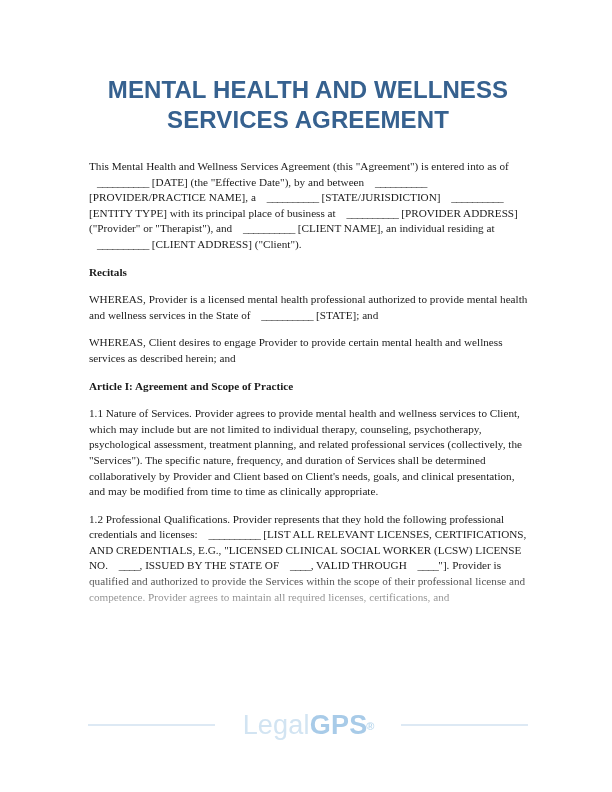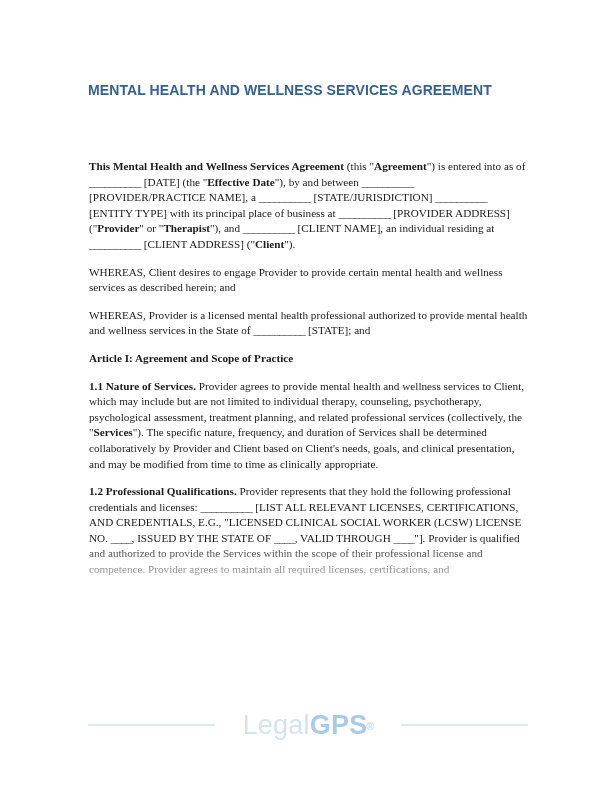--- a/index.html
+++ b/index.html
@@ -16,23 +16,24 @@
     overflow: hidden;
     font-family: "Liberation Serif", "DejaVu Serif", serif;
   }
 
   
   .doc-title {
     position: absolute;
     left: 88px;
     top: 75px;
     width: 440px;
+    text-align: center;
     font-family: "Liberation Sans", "DejaVu Sans", sans-serif;
     font-weight: bold;
-    font-size: 14px;
+    font-size: 24px;
     line-height: 30px;
     letter-spacing: 0.1px;
     color: #36618f;
   }
 
   
   .body-col {
     position: absolute;
     left: 89px;
     top: 159px;
@@ -46,24 +47,25 @@
     margin: 0 0 12px 0;
     text-align: left;
   }
   .para:last-child { margin-bottom: 0; }
 
   .para.heading {
     font-weight: bold;
     margin-bottom: 12px;
   }
 
-  .para b, .para strong { font-weight: bold; }
+  .para b, .para strong { font-weight: normal; }
 
   .blank {
     letter-spacing: -0.4px;
+    margin-left: 8px;
   }
 
   
   .fade-wrap {
     position: relative;
   }
   .fade-wrap::after {
     content: "";
     position: absolute;
     left: -6px;
@@ -131,24 +133,25 @@
 <body>
 
 <div class="page">
 
   <div class="doc-title">MENTAL HEALTH AND WELLNESS SERVICES AGREEMENT</div>
 
   <div class="body-col">
 
     <p class="para"><b>This Mental Health and Wellness Services Agreement</b><span> (this "</span><b>Agreement</b><span>") is entered into as of </span><span class="blank">__________</span><span> [DATE] (the "</span><b>Effective Date</b><span>"), by and between </span><span class="blank">__________</span><span> [PROVIDER/PRACTICE NAME], a </span><span class="blank">__________</span><span> [STATE/JURISDICTION] </span><span class="blank">__________</span><span> [ENTITY TYPE] with its principal place of business at </span><span class="blank">__________</span><span> [PROVIDER ADDRESS] ("</span><b>Provider</b><span>" or "</span><b>Therapist</b><span>"), and </span><span class="blank">__________</span><span> [CLIENT NAME], an individual residing at </span><span class="blank">__________</span><span> [CLIENT ADDRESS] ("</span><b>Client</b><span>").</span></p>
 
+    <p class="para heading">Recitals</p>
+
+    <p class="para"><span>WHEREAS, Provider is a licensed mental health professional authorized to provide mental health and wellness services in the State of </span><span class="blank">__________</span><span> [STATE]; and</span></p>
 
     <p class="para">WHEREAS, Client desires to engage Provider to provide certain mental health and wellness services as described herein; and</p>
-
-    <p class="para"><span>WHEREAS, Provider is a licensed mental health professional authorized to provide mental health and wellness services in the State of </span><span class="blank">__________</span><span> [STATE]; and</span></p>
 
 
 
     <p class="para heading">Article I: Agreement and Scope of Practice</p>
 
     <p class="para"><b>1.1 Nature of Services.</b><span> Provider agrees to provide mental health and wellness services to Client, which may include but are not limited to individual therapy, counseling, psychotherapy, psychological assessment, treatment planning, and related professional services (collectively, the "</span><b>Services</b><span>"). The specific nature, frequency, and duration of Services shall be determined collaboratively by Provider and Client based on Client's needs, goals, and clinical presentation, and may be modified from time to time as clinically appropriate.</span></p>
 
     <div class="fade-wrap">
       <p class="para"><b>1.2 Professional Qualifications.</b><span> Provider represents that they hold the following professional credentials and licenses: </span><span class="blank">__________</span><span> [LIST ALL RELEVANT LICENSES, CERTIFICATIONS, AND CREDENTIALS, E.G., "LICENSED CLINICAL SOCIAL WORKER (LCSW) LICENSE NO. </span><span class="blank">____</span><span>, ISSUED BY THE STATE OF </span><span class="blank">____</span><span>, VALID THROUGH </span><span class="blank">____</span><span>"]. Provider is qualified and authorized to provide the Services within the scope of their professional license and competence. Provider agrees to maintain all required licenses, certifications, and</span></p>
     </div>

